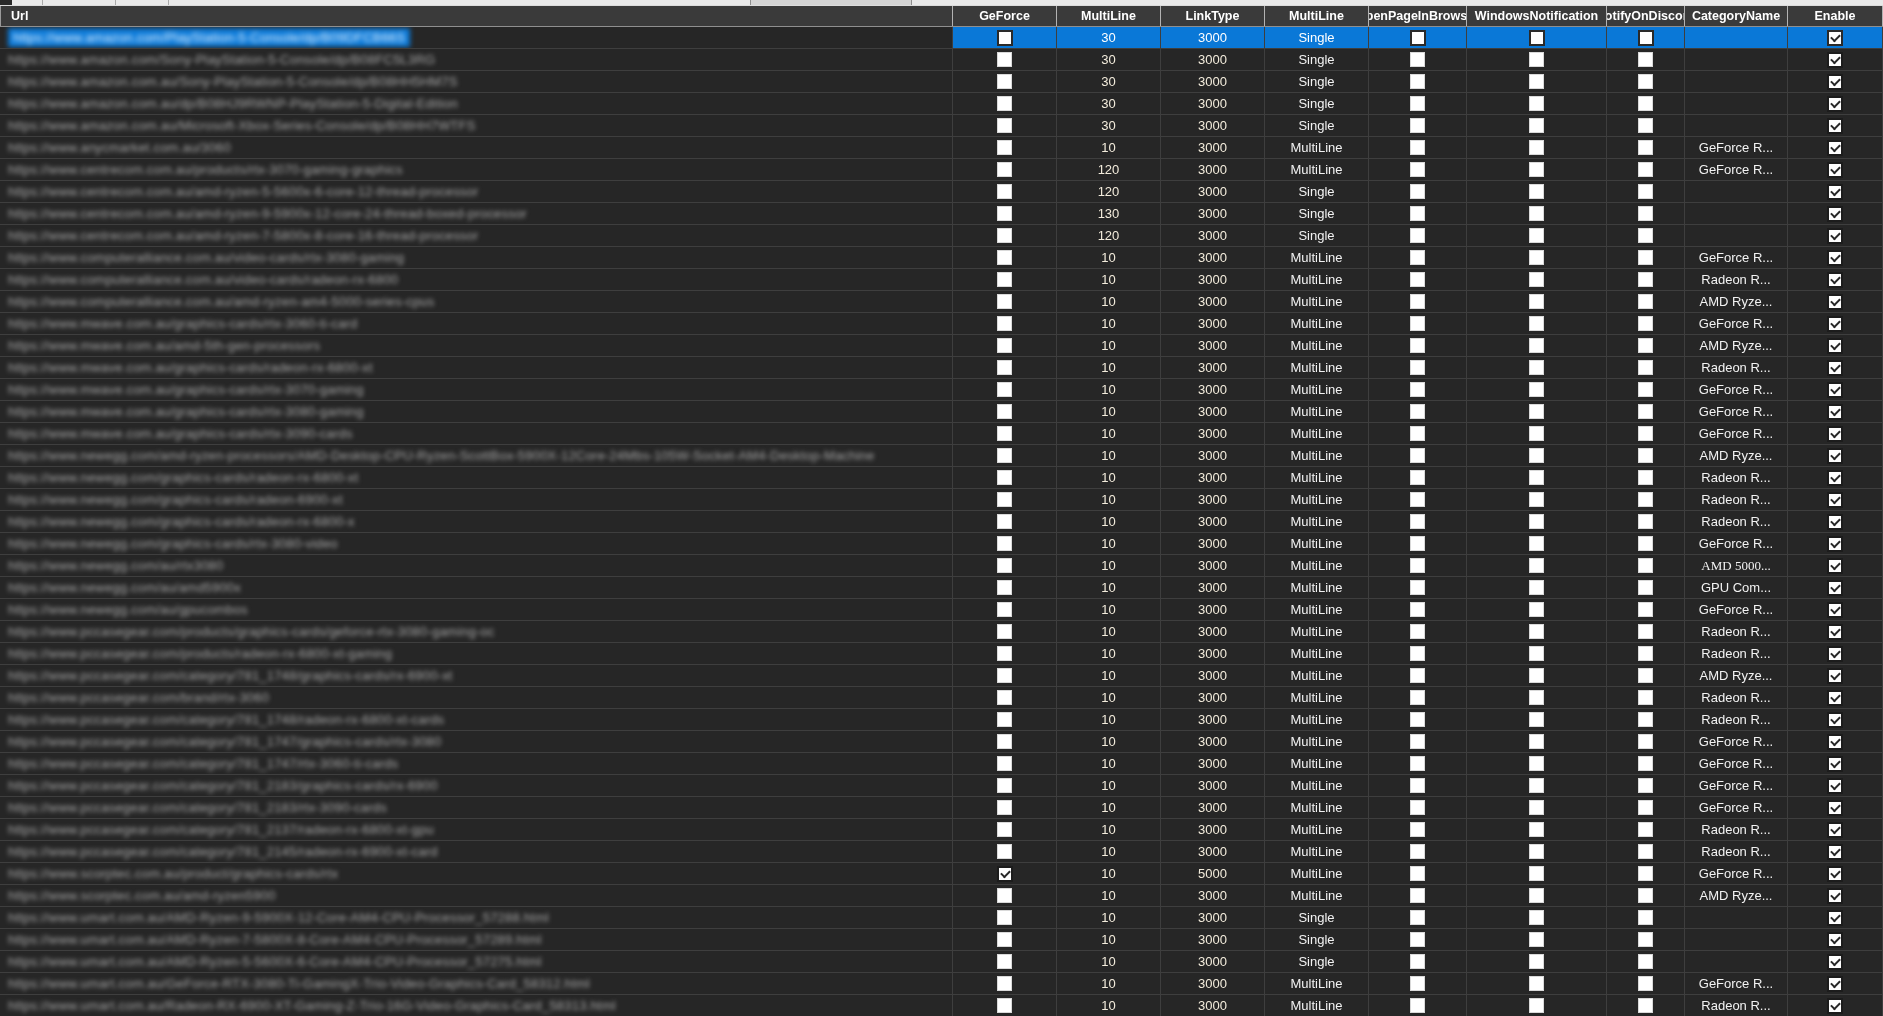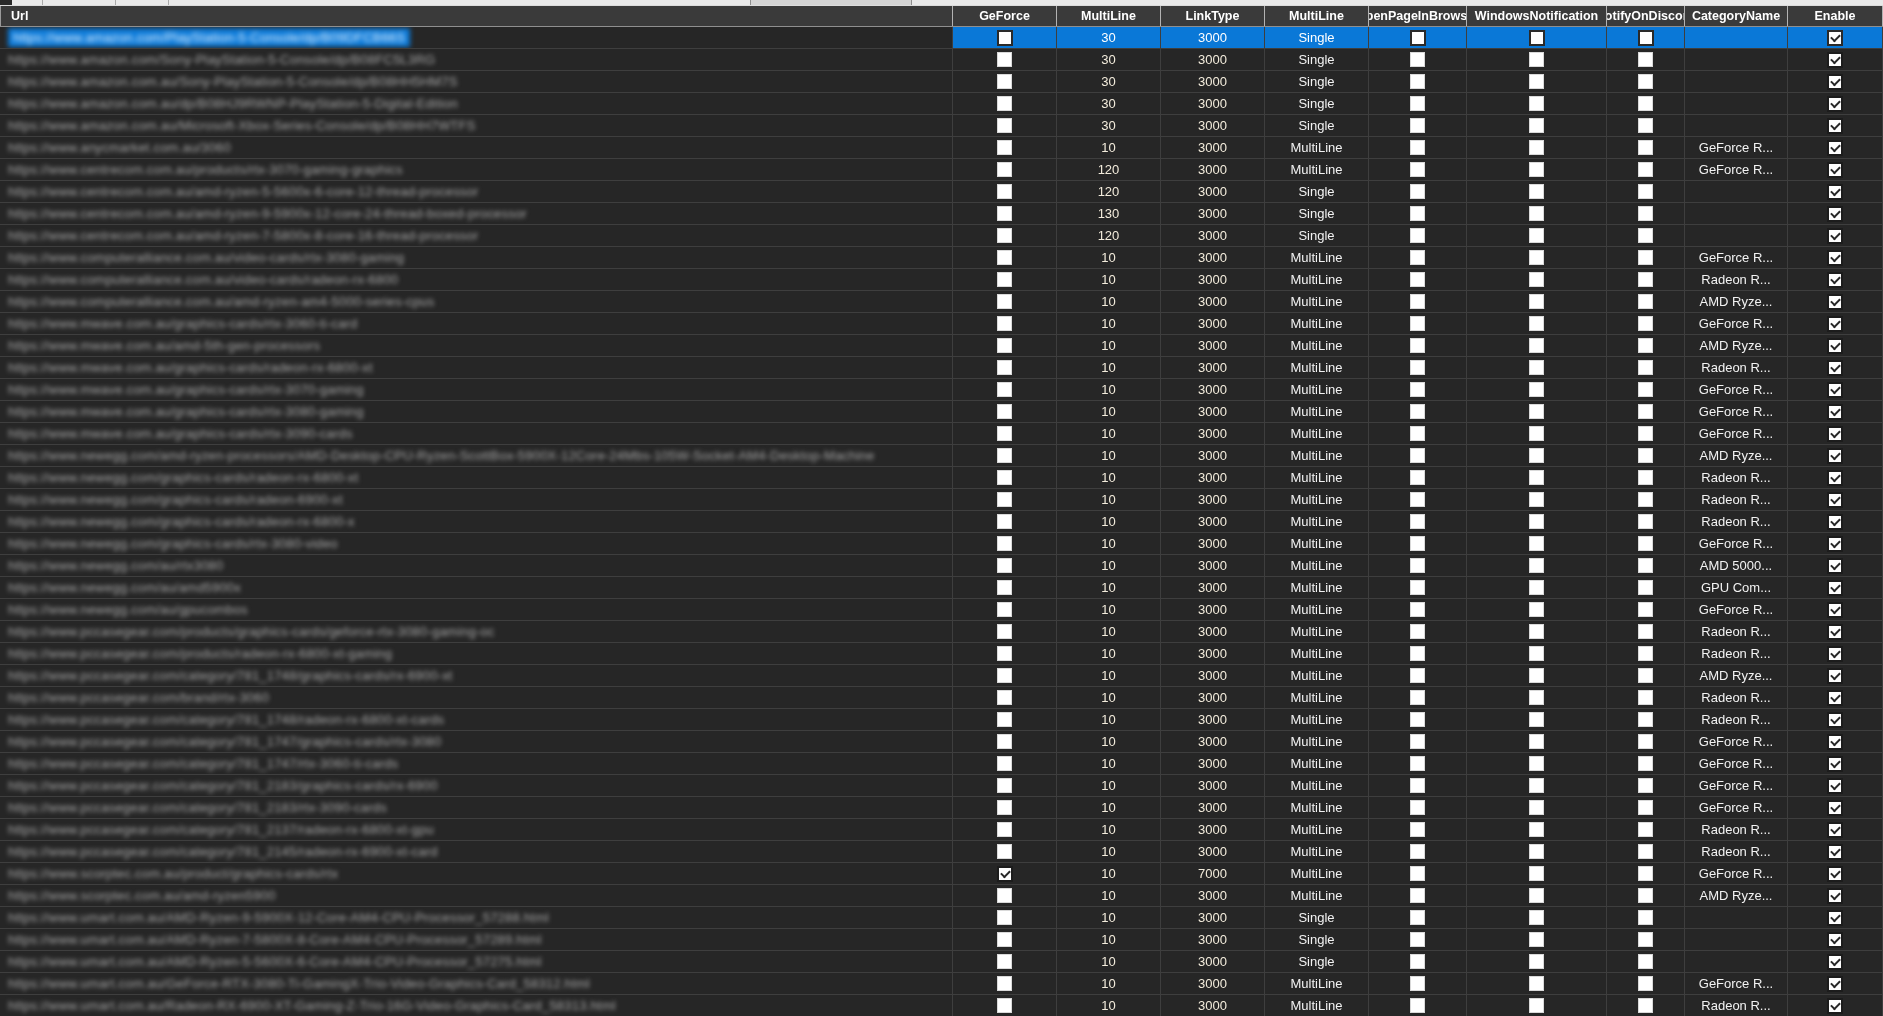--- a/index.html
+++ b/index.html
@@ -698,21 +698,21 @@
           <div class="cell c-linkType" style="width: 104px;">MultiLine</div>
           <div class="cell c-openPageInBrowser" style="width: 98px;">
             <span class="cb"></span>
           </div>
           <div class="cell c-windowsNotification" style="width: 140px;">
             <span class="cb"></span>
           </div>
           <div class="cell c-notifyOnDiscord" style="width: 78px;">
             <span class="cb"></span>
           </div>
-          <div class="cell c-categoryName" style="width: 103px;">AMD 5000...</div>
+          <div class="cell c-categoryName" style="width: 103px; font-family: Liberation Serif, serif;">AMD 5000...</div>
           <div class="cell c-group" style="width: 95px;">
             <span class="cb checked"></span>
           </div>
         </div>
         <div class="row">
           <div class="cell c-url" style="width: 953px;">
             <span class="urltext">https://www.newegg.com/au/amd5900x</span>
           </div>
           <div class="cell c-enable" style="width: 104px;">
             <span class="cb"></span>
@@ -1023,21 +1023,21 @@
           </div>
         </div>
         <div class="row">
           <div class="cell c-url" style="width: 953px;">
             <span class="urltext">https://www.scorptec.com.au/product/graphics-cards/rtx</span>
           </div>
           <div class="cell c-enable" style="width: 104px;">
             <span class="cb checked"></span>
           </div>
           <div class="cell c-checkDelay num" style="width: 104px;">10</div>
-          <div class="cell c-maxPrice num" style="width: 104px;">7000</div>
+          <div class="cell c-maxPrice num" style="width: 104px;">5000</div>
           <div class="cell c-linkType" style="width: 104px;">MultiLine</div>
           <div class="cell c-openPageInBrowser" style="width: 98px;">
             <span class="cb"></span>
           </div>
           <div class="cell c-windowsNotification" style="width: 140px;">
             <span class="cb"></span>
           </div>
           <div class="cell c-notifyOnDiscord" style="width: 78px;">
             <span class="cb"></span>
           </div>

